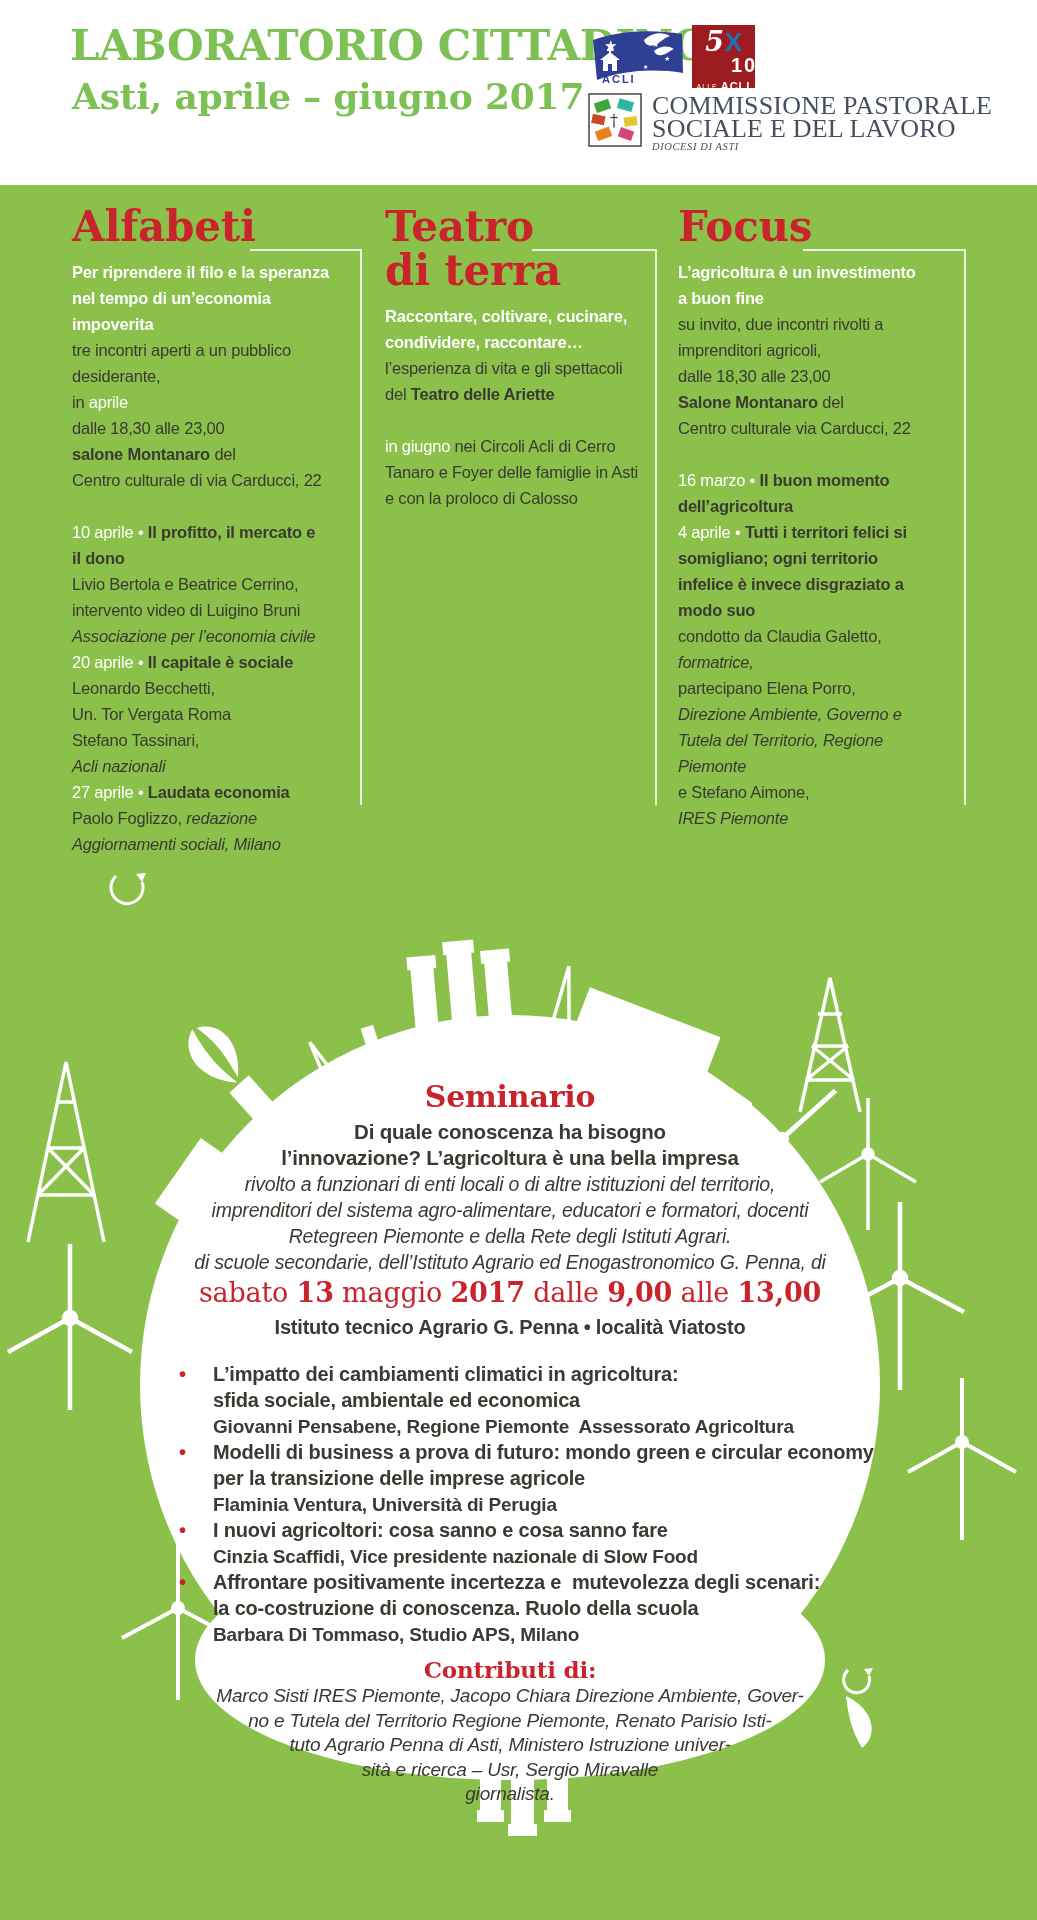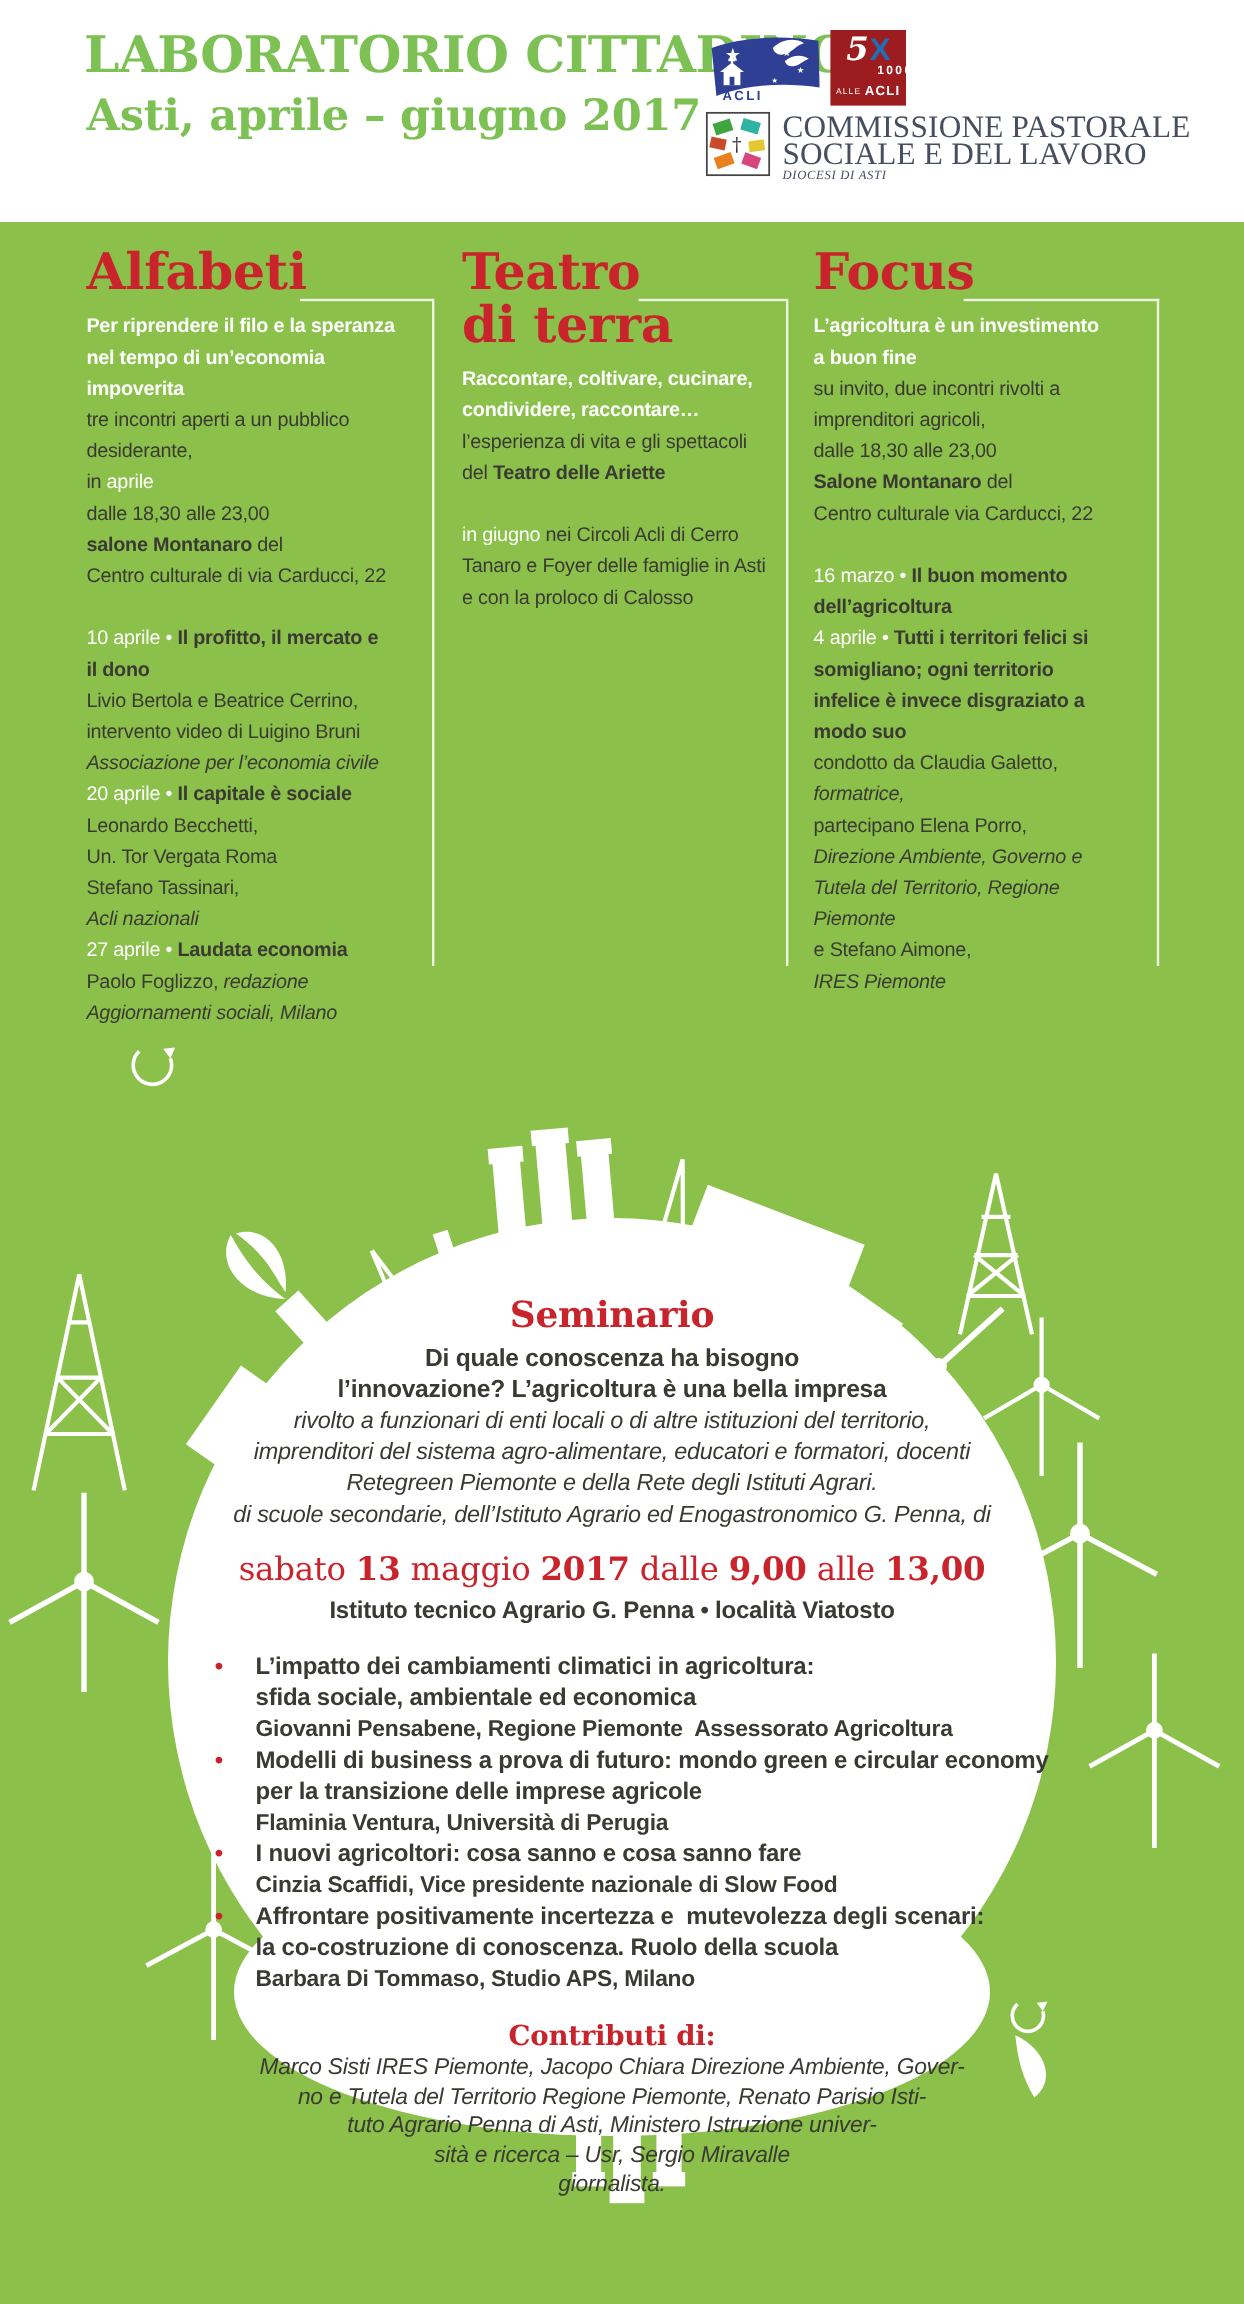--- a/index.html
+++ b/index.html
@@ -20,21 +20,21 @@
   .poster-subtitle{left:72px;top:74px;font-size:36px;line-height:44px;color:var(--title-green);}
   .seg.s{color:var(--title-green);font-weight:bold;text-align:center;}
   .seg.sb{color:var(--title-green);font-weight:bold;}
   
   .acli-flag{left:588px;top:27px;width:98px;height:60px;}
   .fx{left:692px;top:25px;width:63px;height:63px;background:var(--fx-red);color:#fff;
       text-align:center;line-height:1;}
   .fx-top{padding-top:3px;height:26px;}
   .fx-5{font-size:27px;font-weight:bold;font-style:italic;}
   .fx-x{font-size:26px;font-weight:bold;color:var(--fx-blue);margin-left:1px;}
-  .fx-1000{font-size:10px;font-weight:bold;letter-spacing:2px;margin-top:1px;padding-left:39px;}
+  .fx-1000{font-size:20px;font-weight:bold;letter-spacing:2px;margin-top:1px;padding-left:39px;}
   .fx-bottom{margin-top:2px;}
   .fx-alle{font-size:7px;letter-spacing:1px;vertical-align:1px;}
   .fx-acli{font-size:11px;font-weight:bold;margin-left:3px;letter-spacing:1px;}
   .comm-badge{left:588px;top:93px;width:54px;height:54px;}
   .comm-text{left:652px;top:94px;color:var(--comm-text);font-family:"Liberation Serif",serif;}
   .comm-l1,.comm-l2{font-size:26px;line-height:23px;letter-spacing:0.2px;white-space:pre;}
   .comm-l3{font-size:10.5px;font-style:italic;line-height:14px;letter-spacing:0.6px;}
   
   .green-body{left:0;top:185px;width:1037px;height:1735px;background:var(--green);}
   
@@ -56,33 +56,33 @@
   .rule{background:var(--rule);opacity:0.95;position:absolute;}
   .rule-h{height:2px;}
   .rule-v{width:2px;}
   
   .sem{left:105px;top:1080px;width:810px;text-align:center;color:var(--dark);}
   .sem-title{font-family:"DejaVu Serif",serif;font-weight:bold;color:var(--red);
     font-size:30px;line-height:34px;margin-bottom:6px;}
   .sem-lead .ln{line-height:24px;white-space:pre;}
   .sem-lead .seg.b{font-size:20.5px;}
   .sem-lead .seg.i{font-size:19.5px;}
-  .sem-date{margin-top:16px;font-family:"DejaVu Serif",serif;color:var(--red);}
+  .sem-date{margin-top:0;font-family:"DejaVu Serif",serif;color:var(--red);}
   .sem-date .ln{line-height:34px;white-space:pre;}
   .seg.d{color:var(--red);font-size:27px;}
   .seg.db{color:var(--red);font-size:27px;font-weight:bold;}
   .sem-venue .ln{line-height:26px;white-space:pre;}
   .sem-venue .seg.b{font-size:20px;}
   .sem-bullets{margin-top:20px;text-align:left;padding-left:108px;}
   .sem-bullets .ln{line-height:25px;white-space:pre;}
   .sem-bullets .seg.b{font-size:20px;}
   .sem-bullets .seg.n{font-size:19px;font-weight:bold;}
   .seg.dot{color:var(--red);display:inline-block;width:34px;margin-left:-34px;
     font-weight:bold;font-size:20px;}
-  .sem-contrib-title{margin-top:20px;font-family:"DejaVu Serif",serif;font-weight:bold;
+  .sem-contrib-title{margin-top:8px;font-family:"DejaVu Serif",serif;font-weight:bold;
     color:var(--red);font-size:23px;line-height:28px;}
   .sem-contrib .ln{line-height:23.5px;white-space:pre;}
   .sem-contrib .seg.i{font-size:19px;}
   svg{display:block;}
 </style>
 </head>
 <body>
 
 <div class="abs poster-title slab">LABORATORIO CITTADINO</div>
 <div class="abs poster-subtitle slab">

